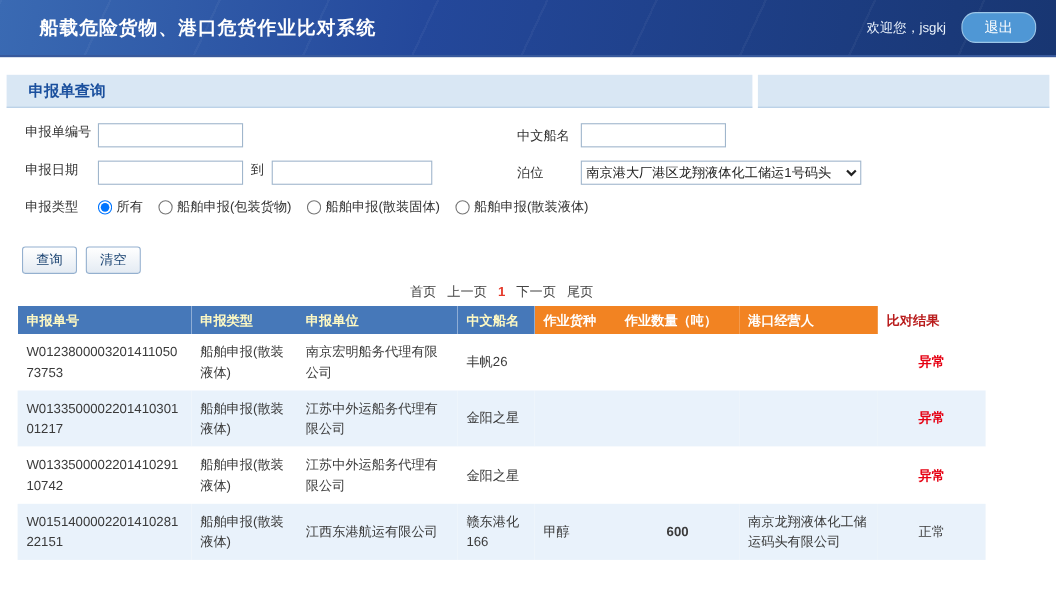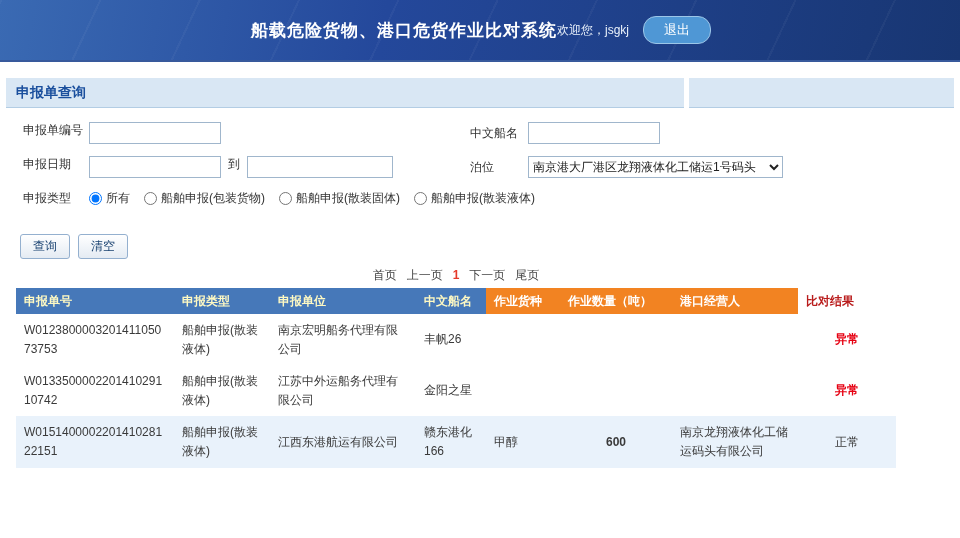--- a/index.html
+++ b/index.html
@@ -3,41 +3,41 @@
 <meta charset="utf-8">
 <style>
   * { margin:0; padding:0; box-sizing:border-box; }
   html,body { width:960px; height:538px; overflow:hidden; background:#fff;
     font-family:"Liberation Sans","DejaVu Sans",sans-serif; }
 
   .page { width:960px; height:538px; position:relative; background:#fff; }
 
   
   .banner {
-    height:62px; width:100%;
+    height:52px; width:100%;
     background:
       repeating-linear-gradient(115deg, rgba(255,255,255,0.04) 0 2px, rgba(255,255,255,0) 2px 90px),
       linear-gradient(100deg,#3a6ab3 0%, #24489b 40%, #183672 100%);
-    display:flex; align-items:center; justify-content:center;
-    padding:0 18px 0 20px; border-bottom:2px solid #38599c;
+    display:flex; align-items:center; justify-content:space-between;
+    padding:0 18px 0 36px; border-bottom:2px solid #38599c;
   }
   .banner h1 { color:#fff; font-size:17px; font-weight:bold; letter-spacing:1px; }
   .banner-right { display:flex; align-items:center; gap:14px; }
   .welcome { color:#eaf2fb; font-size:12px; }
   .logout-btn {
     background:#4f97d5; color:#fff; font-size:13px; border:1px solid #9cc6e8;
     border-radius:13px; padding:4px 20px; cursor:pointer;
   }
 
   
   .section-row { margin:16px 6px 0 6px; display:flex; gap:5px; }
   .section-bar {
     flex:0 0 678px; height:30px; background:#d9e7f4;
     border-bottom:1px solid #b3cde4;
-    display:flex; align-items:center; padding-left:10px;
+    display:flex; align-items:center; padding-left:20px;
   }
   .section-bar span { color:#1a4f9d; font-size:14px; font-weight:bold; }
   .section-bar-right { flex:0 0 265px; height:30px; background:#d9e7f4; border-bottom:1px solid #b3cde4; }
 
   
   .form { padding:14px 0 0 23px; font-size:12px; color:#333; }
   .form-row { position:relative; height:34px; display:flex; align-items:flex-start; }
   .form-row .lbl { width:66px; display:inline-block; }
   .form-row input[type=text] {
     height:22px; border:1px solid #a0b6cc; width:132px; font-size:12px; padding:0 4px; background:#fff;
@@ -185,20 +185,30 @@
       <tr class="even">
         <td>W012380000320141105073753</td>
         <td>船舶申报(散装液体)</td>
         <td>南京宏明船务代理有限公司</td>
         <td>丰帆26</td>
         <td class="orange"></td>
         <td class="qty"></td>
         <td class="orange"></td>
         <td class="result err">异常</td>
       </tr>
+      <tr class="odd">
+        <td>W013350000220141030101217</td>
+        <td>船舶申报(散装液体)</td>
+        <td>江苏中外运船务代理有限公司</td>
+        <td>金阳之星</td>
+        <td class="orange"></td>
+        <td class="qty"></td>
+        <td class="orange"></td>
+        <td class="result err">异常</td>
+      </tr>
       <tr class="even">
         <td>W013350000220141029110742</td>
         <td>船舶申报(散装液体)</td>
         <td>江苏中外运船务代理有限公司</td>
         <td>金阳之星</td>
         <td class="orange"></td>
         <td class="qty"></td>
         <td class="orange"></td>
         <td class="result err">异常</td>
       </tr>

